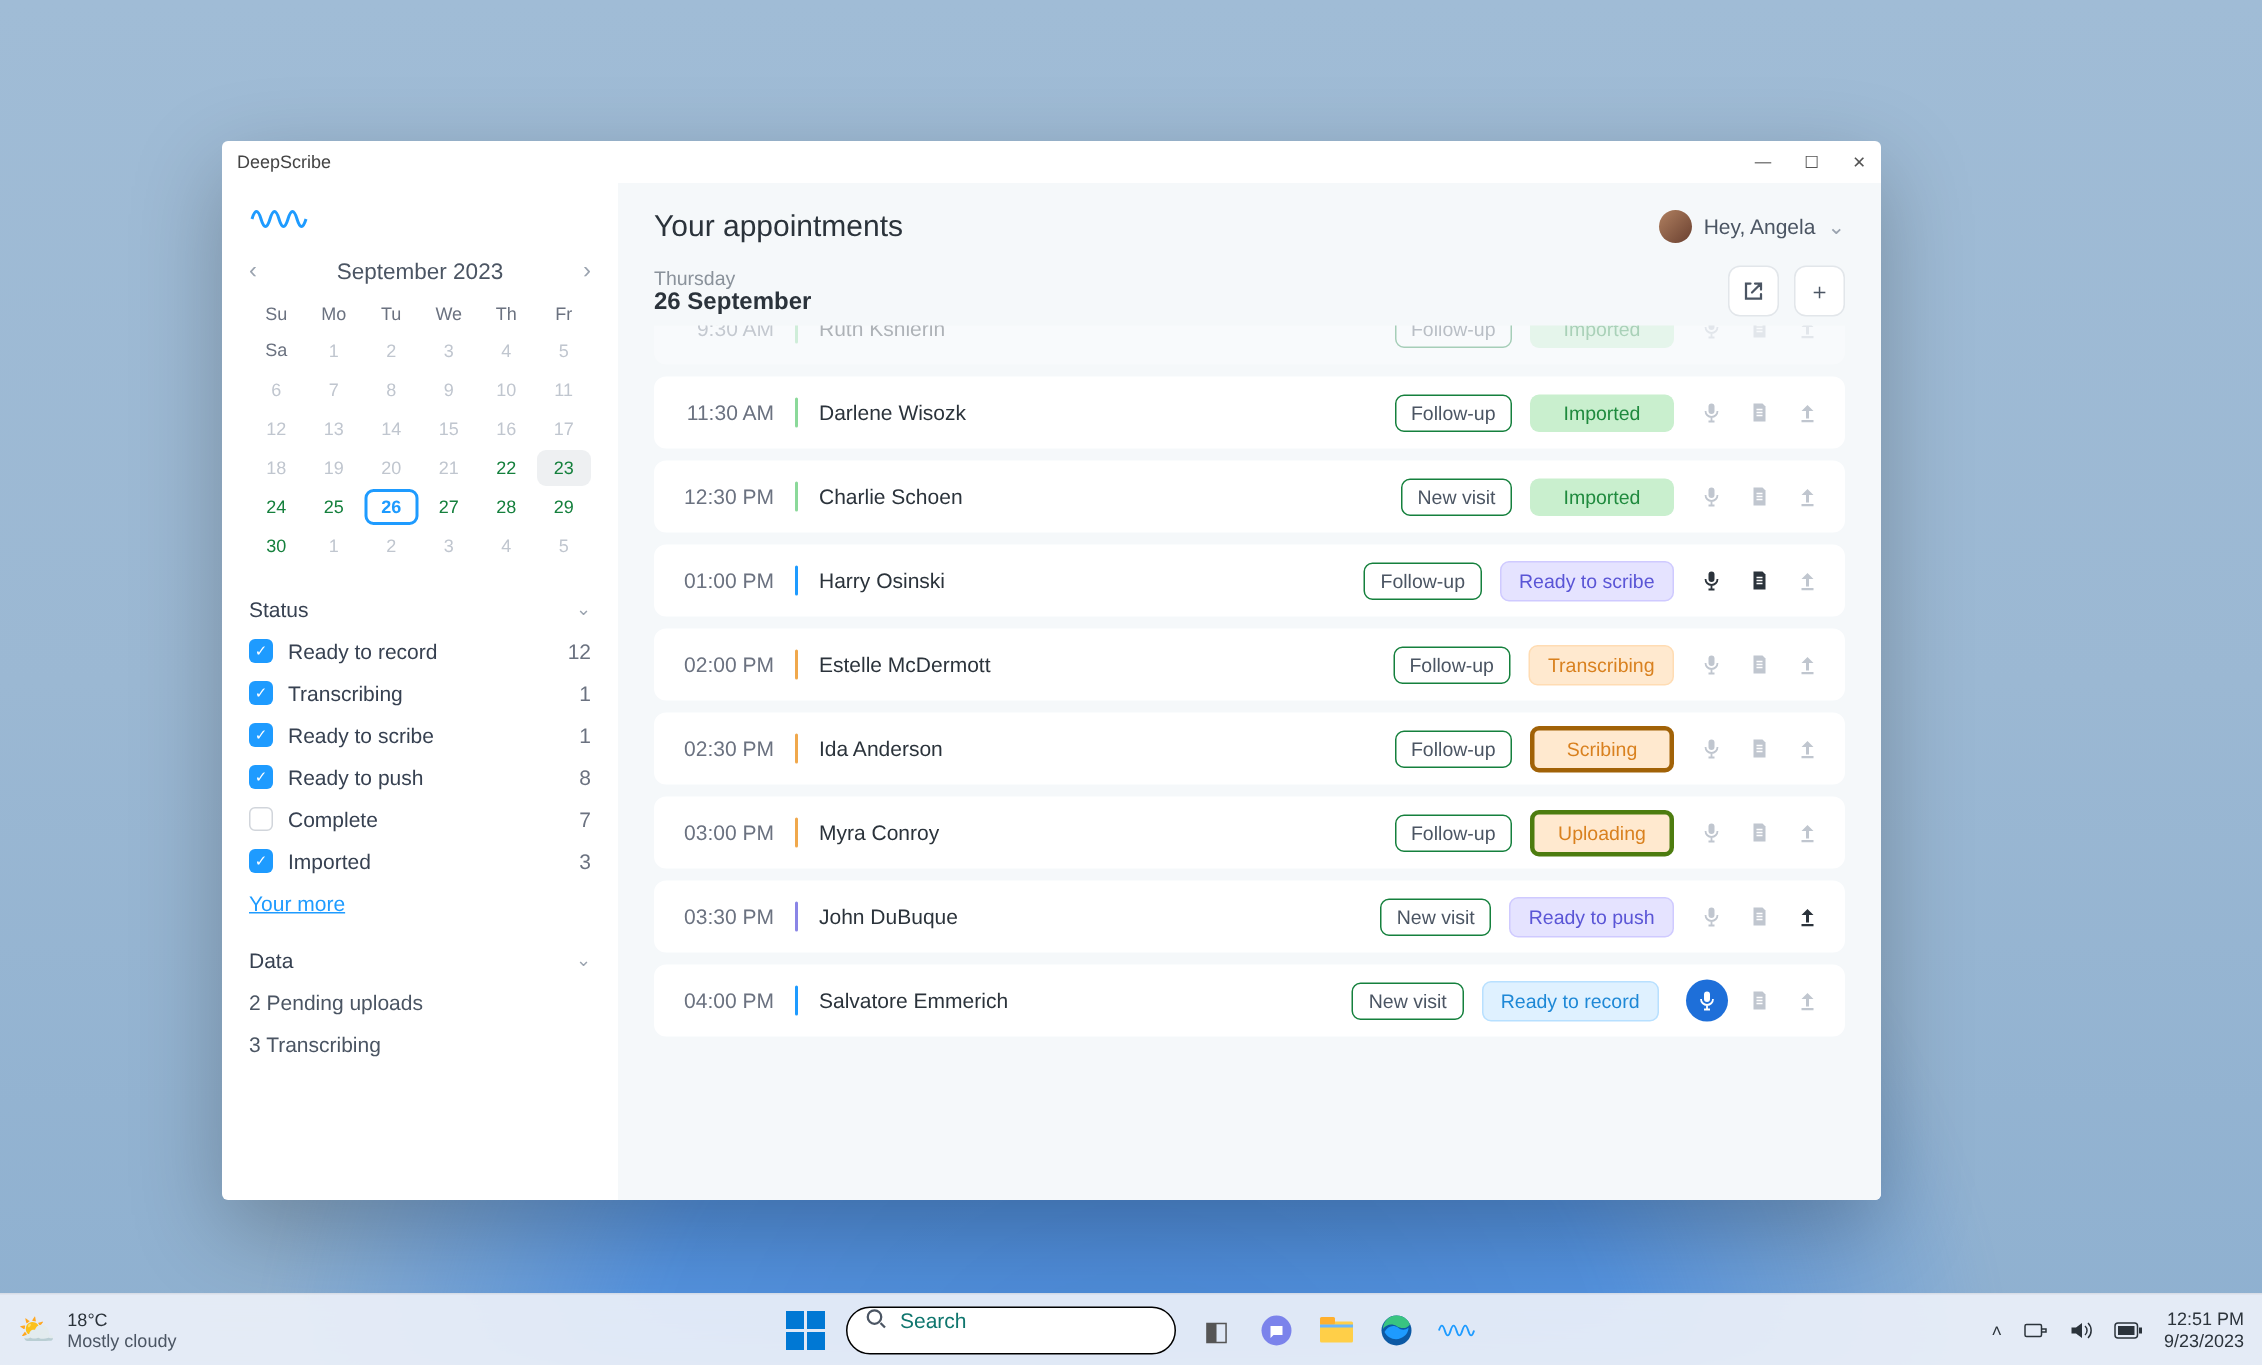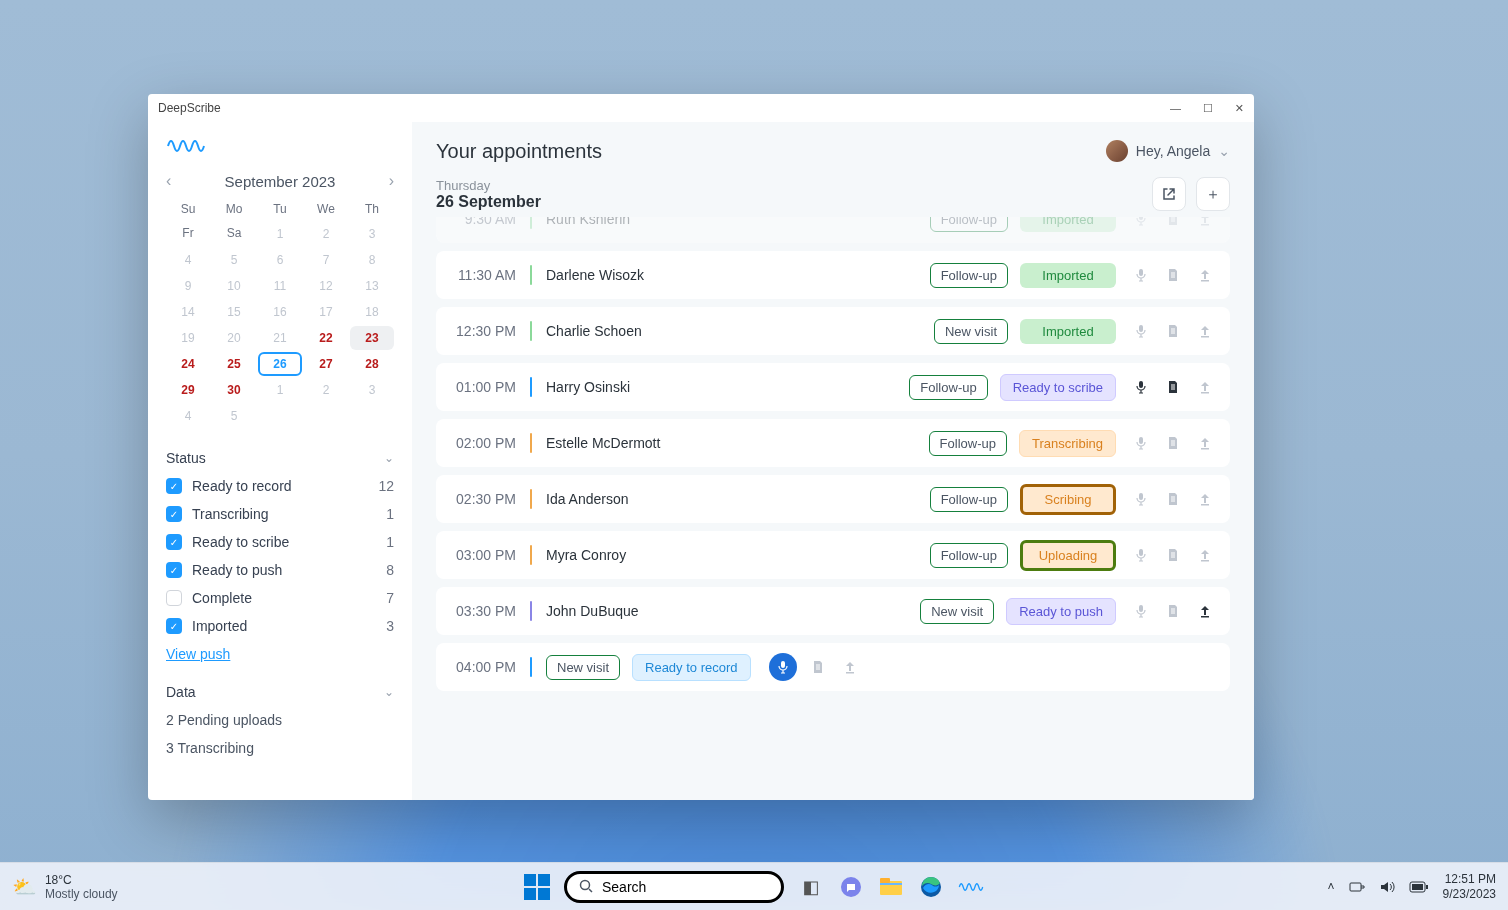--- a/index.html
+++ b/index.html
@@ -10,24 +10,24 @@
   .window{position:absolute;left:148px;top:94px;width:1106px;height:706px;background:#fff;border-radius:4px;box-shadow:0 20px 60px rgba(0,0,0,.25);display:flex;flex-direction:column;overflow:hidden;}
   .titlebar{height:28px;display:flex;align-items:center;justify-content:space-between;padding:0 10px;font-size:12px;color:#444;}
   .titlebar .controls{display:flex;gap:22px;color:#555;font-size:11px;}
   .titlebar .controls span{cursor:pointer;}
   .app-body{flex:1;display:flex;}
   .sidebar{width:264px;padding:12px 18px;border-right:none;}
   .logo{color:#1e9bff;height:30px;margin-bottom:8px;}
   .cal-head{display:flex;align-items:center;justify-content:space-between;color:#6b7280;margin-bottom:8px;}
   .cal-head .arrow{cursor:pointer;color:#9aa3af;}
   .cal-title{font-size:15px;font-weight:500;color:#4b5563;}
-  .cal-grid{display:grid;grid-template-columns:repeat(5,1fr);gap:2px;font-size:12px;text-align:center;}
+  .cal-grid{display:grid;grid-template-columns:repeat(6,1fr);gap:2px;font-size:12px;text-align:center;}
   .cal-grid .dow{color:#6b7280;font-weight:500;padding:4px 0;}
   .cal-grid .day{color:#c0c6cf;padding:5px 0;border-radius:6px;cursor:pointer;}
-  .cal-grid .day.curr{color:#b91c1c;font-weight:bold;}
+  .cal-grid .day.curr{color:#15803d;}
   .cal-grid .day.today{background:#eef0f2;}
   .cal-grid .day.sel{border:2px solid #1e9bff;color:#1e9bff;font-weight:600;padding:3px 0;}
   .sect{margin-top:22px;}
   .sect-head{display:flex;justify-content:space-between;align-items:center;color:#374151;font-size:14px;font-weight:500;margin-bottom:12px;}
   .sect-head .chev{color:#9aa3af;font-size:12px;}
   .filter-row{display:flex;align-items:center;justify-content:space-between;margin-bottom:12px;font-size:14px;color:#374151;}
   .filter-row .left{display:flex;align-items:center;gap:10px;}
   .cb{width:16px;height:16px;border-radius:4px;background:#1e9bff;display:flex;align-items:center;justify-content:center;color:#fff;font-size:10px;}
   .cb.off{background:#fff;border:1.5px solid #d1d5db;}
   .viewmore{color:#1e9bff;font-size:14px;text-decoration:underline;cursor:pointer;}
@@ -61,21 +61,21 @@
   .row-icons .ic{width:18px;text-align:center;}
   .row-icons .ic.on{color:#2b333b;}
   .row-icons .ic.primary{background:#1e6fd9;color:#fff;width:28px;height:28px;border-radius:50%;display:flex;align-items:center;justify-content:center;}
   
   .taskbar{position:absolute;left:0;right:0;bottom:0;height:48px;background:rgba(235,240,248,.92);backdrop-filter:blur(20px);display:flex;align-items:center;padding:0 12px;border-top:1px solid rgba(0,0,0,.06);}
   .weather{display:flex;align-items:center;gap:8px;font-size:12px;color:#2b333b;}
   .weather .wicon{font-size:20px;}
   .task-center{position:absolute;left:50%;transform:translateX(-50%);display:flex;align-items:center;gap:14px;}
   .start{width:26px;height:26px;display:grid;grid-template-columns:1fr 1fr;grid-template-rows:1fr 1fr;gap:2px;}
   .start div{background:#0078d4;}
-  .search{width:220px;height:32px;background:#fff;border:3px solid #000000;border-radius:18px;display:flex;align-items:center;gap:8px;padding:0 12px;color:#000000;font-size:14px;}
+  .search{width:220px;height:32px;background:#fff;border:1px solid #000000;border-radius:18px;display:flex;align-items:flex-start;gap:8px;padding:0 12px;color:#0f766e;font-size:14px;}
   .task-icon{width:26px;height:26px;display:flex;align-items:center;justify-content:center;font-size:18px;}
   .tray{margin-left:auto;display:flex;align-items:center;gap:14px;font-size:12px;color:#2b333b;}
   .tray .clock{text-align:right;line-height:1.2;}
   svg{display:block;}
 </style>
 </head>
 <body>
 
 <div class="wallpaper-bloom"></div>
 
@@ -187,21 +187,21 @@
               <span style="color:#6b7280;">7</span>
             </div>
             <div class="filter-row">
               <div class="left">
                 <div class="cb ">✓</div>
                 <span>Imported</span>
               </div>
               <span style="color:#6b7280;">3</span>
             </div>
           </div>
-        <div class="viewmore">View push</div>
+        <div class="viewmore">Your more</div>
       </div>
 
       <div class="sect">
         <div class="sect-head">
           <span>Data</span>
           <span class="chev">⌄</span>
         </div>
         <div class="data-row">2 Pending uploads</div>
         <div class="data-row">3 Transcribing</div>
       </div>
@@ -443,20 +443,21 @@
                 <svg width="14" height="14" viewBox="0 0 14 14">
                   <path d="M7 2l4 4H8v5H6V6H3z" fill="currentColor"></path>
                   <rect x="3" y="12" width="8" height="1.5" fill="currentColor"></rect>
                 </svg>
               </span>
     </div>
           </div>
           <div class="appt">
     <div class="time">04:00 PM</div>
     <div class="bar" style="background:#1e9bff"></div>
+    <div class="name">Salvatore Emmerich</div>
     <div class="tag">New visit</div>
     <div class="badge ready-record">Ready to record</div>
     <div class="row-icons">
       <span class="ic primary">
                 <svg width="14" height="14" viewBox="0 0 14 14">
                   <rect x="5" y="1" width="4" height="7" rx="2" fill="currentColor"></rect>
                   <path d="M3 6a4 4 0 008 0M7 10v3M5 13h4" stroke="currentColor" stroke-width="1.2" fill="none"></path>
                 </svg>
               </span>
       <span class="ic">

